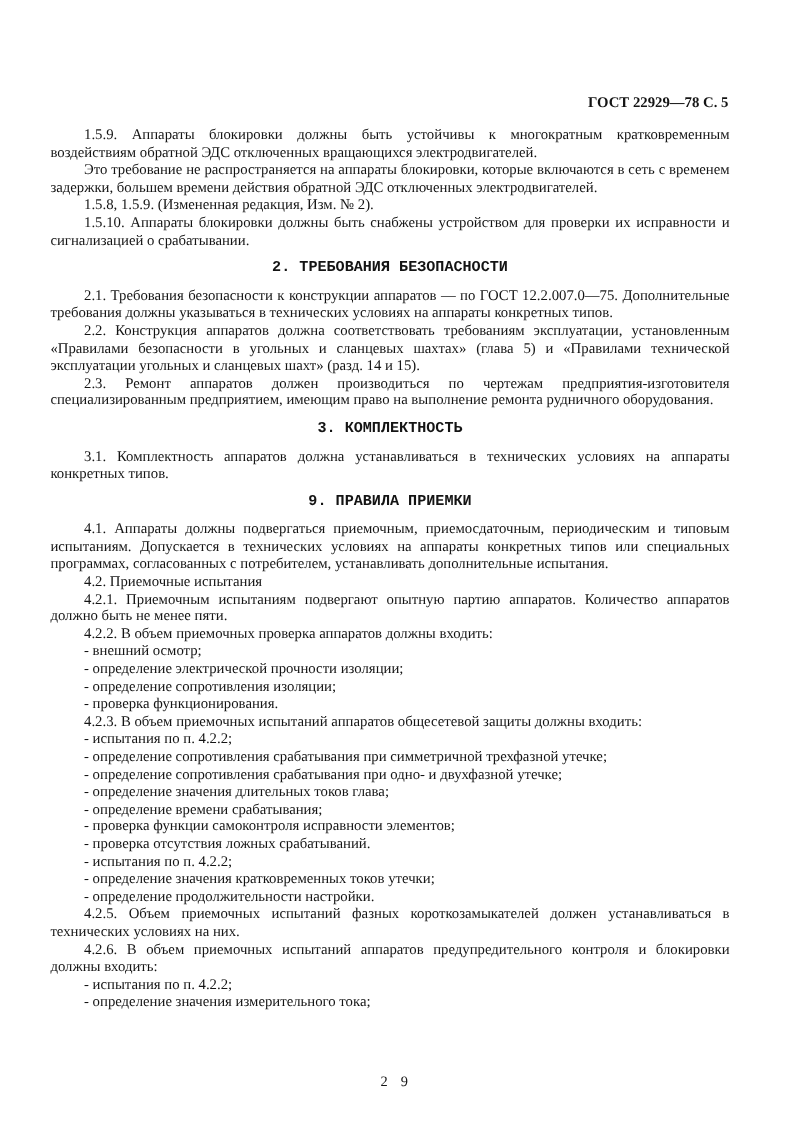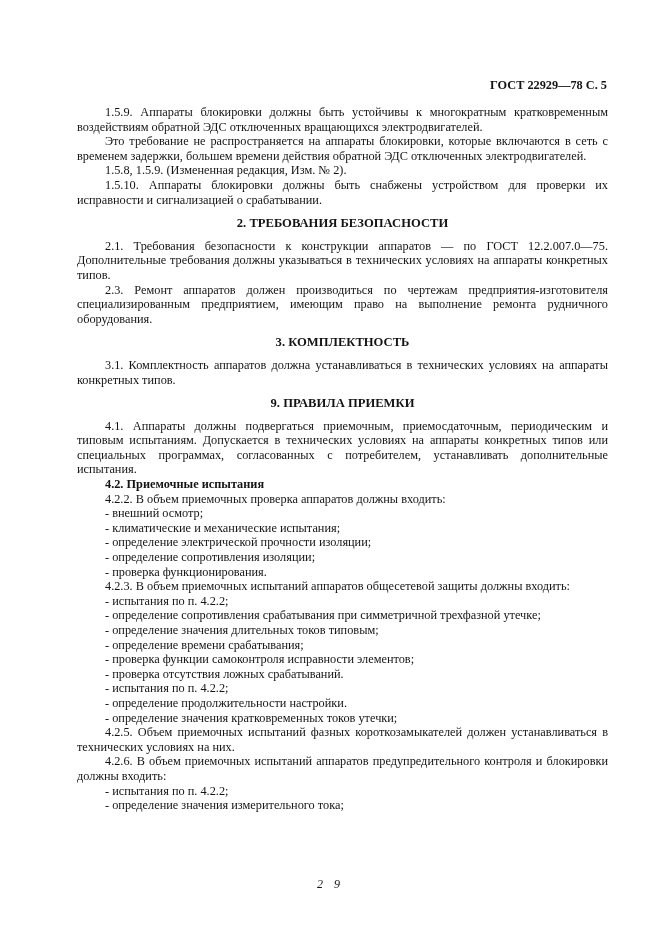--- a/index.html
+++ b/index.html
@@ -9,21 +9,21 @@
     background: #ffffff;
     font-family: "Liberation Serif", "DejaVu Serif", serif;
     color: #141414;
     position: relative;
     overflow: hidden;
   }
   .page {
     box-sizing: border-box;
     width: 661px;
     height: 936px;
-    padding: 78px 53px 0 77px;
+    padding: 78px 53px 0 42px;
   }
   .doc-header {
     text-align: right;
     font-weight: bold;
     font-size: 12.3px;
     line-height: 14px;
     margin: 0 1px 13px 0;
   }
   .doc-body { }
   .paragraph {
@@ -32,76 +32,78 @@
     line-height: 14.6px;
     text-align: justify;
     text-indent: 28px;
   }
   .paragraph-bold {
     margin: 0;
     font-size: 12.3px;
     line-height: 14.6px;
     text-align: justify;
     text-indent: 28px;
-    font-weight: bold;
+    font-weight: normal;
   }
   .heading {
     margin: 9px 0 8px 0;
     font-size: 12.6px;
     line-height: 14.6px;
     text-align: center;
     font-weight: bold;
     text-indent: 0;
+    font-family: Liberation Mono, monospace;
   }
   .bold { font-weight: normal; }
   .page-number {
     position: absolute;
     left: 0;
     right: 0;
-    bottom: 44px;
+    bottom: 27px;
     text-align: center;
     font-size: 12px;
     letter-spacing: 4px;
-    font-style: italic;
   }
 </style>
 </head>
 <body>
 
 <div class="page">
   <div class="doc-header">ГОСТ 22929—78 С. 5</div>
   <div class="doc-body">
       <p class="paragraph">1.5.9. Аппараты блокировки должны быть устойчивы к многократным кратковременным воздействиям обратной ЭДС отключенных вращающихся электродвигателей.</p>
       <p class="paragraph">Это требование не распространяется на аппараты блокировки, которые включаются в сеть с временем задержки, большем времени действия обратной ЭДС отключенных электродвигателей.</p>
       <p class="paragraph"><span>1.5.8, 1.5.9. </span><span class="bold">(Измененная редакция, Изм. № 2).</span></p>
       <p class="paragraph">1.5.10. Аппараты блокировки должны быть снабжены устройством для проверки их исправности и сигнализацией о срабатывании.</p>
       <h2 class="heading">2. ТРЕБОВАНИЯ БЕЗОПАСНОСТИ</h2>
       <p class="paragraph">2.1. Требования безопасности к конструкции аппаратов — по ГОСТ 12.2.007.0—75. Дополнительные требования должны указываться в технических условиях на аппараты конкретных типов.</p>
+      <p class="paragraph">2.2. Конструкция аппаратов должна соответствовать требованиям эксплуатации, установленным «Правилами безопасности в угольных и сланцевых шахтах» (глава 5) и «Правилами технической эксплуатации угольных и сланцевых шахт» (разд. 14 и 15).</p>
       <p class="paragraph">2.3. Ремонт аппаратов должен производиться по чертежам предприятия-изготовителя специализированным предприятием, имеющим право на выполнение ремонта рудничного оборудования.</p>
       <h2 class="heading">3. КОМПЛЕКТНОСТЬ</h2>
       <p class="paragraph">3.1. Комплектность аппаратов должна устанавливаться в технических условиях на аппараты конкретных типов.</p>
       <h2 class="heading">9. ПРАВИЛА ПРИЕМКИ</h2>
       <p class="paragraph">4.1. Аппараты должны подвергаться приемочным, приемосдаточным, периодическим и типовым испытаниям. Допускается в технических условиях на аппараты конкретных типов или специальных программах, согласованных с потребителем, устанавливать дополнительные испытания.</p>
       <p class="paragraph-bold">4.2. Приемочные испытания</p>
+      <p class="paragraph">4.2.1. Приемочным испытаниям подвергают опытную партию аппаратов. Количество аппаратов должно быть не менее пяти.</p>
       <p class="paragraph">4.2.2. В объем приемочных проверка аппаратов должны входить:</p>
       <p class="paragraph">- внешний осмотр;</p>
-      <p class="paragraph">- климатические и механические испытания;</p>
       <p class="paragraph">- определение электрической прочности изоляции;</p>
       <p class="paragraph">- определение сопротивления изоляции;</p>
       <p class="paragraph">- проверка функционирования.</p>
       <p class="paragraph">4.2.3. В объем приемочных испытаний аппаратов общесетевой защиты должны входить:</p>
       <p class="paragraph">- испытания по п. 4.2.2;</p>
       <p class="paragraph">- определение сопротивления срабатывания при симметричной трехфазной утечке;</p>
-      <p class="paragraph">- определение значения длительных токов типовым;</p>
+      <p class="paragraph">- определение сопротивления срабатывания при одно- и двухфазной утечке;</p>
+      <p class="paragraph">- определение значения длительных токов глава;</p>
       <p class="paragraph">- определение времени срабатывания;</p>
       <p class="paragraph">- проверка функции самоконтроля исправности элементов;</p>
       <p class="paragraph">- проверка отсутствия ложных срабатываний.</p>
       <p class="paragraph">- испытания по п. 4.2.2;</p>
+      <p class="paragraph">- определение значения кратковременных токов утечки;</p>
       <p class="paragraph">- определение продолжительности настройки.</p>
-      <p class="paragraph">- определение значения кратковременных токов утечки;</p>
       <p class="paragraph">4.2.5. Объем приемочных испытаний фазных короткозамыкателей должен устанавливаться в технических условиях на них.</p>
       <p class="paragraph">4.2.6. В объем приемочных испытаний аппаратов предупредительного контроля и блокировки должны входить:</p>
       <p class="paragraph">- испытания по п. 4.2.2;</p>
       <p class="paragraph">- определение значения измерительного тока;</p>
     </div>
 </div>
 
 <div class="page-number">2 9</div>
 
 </body></html>

